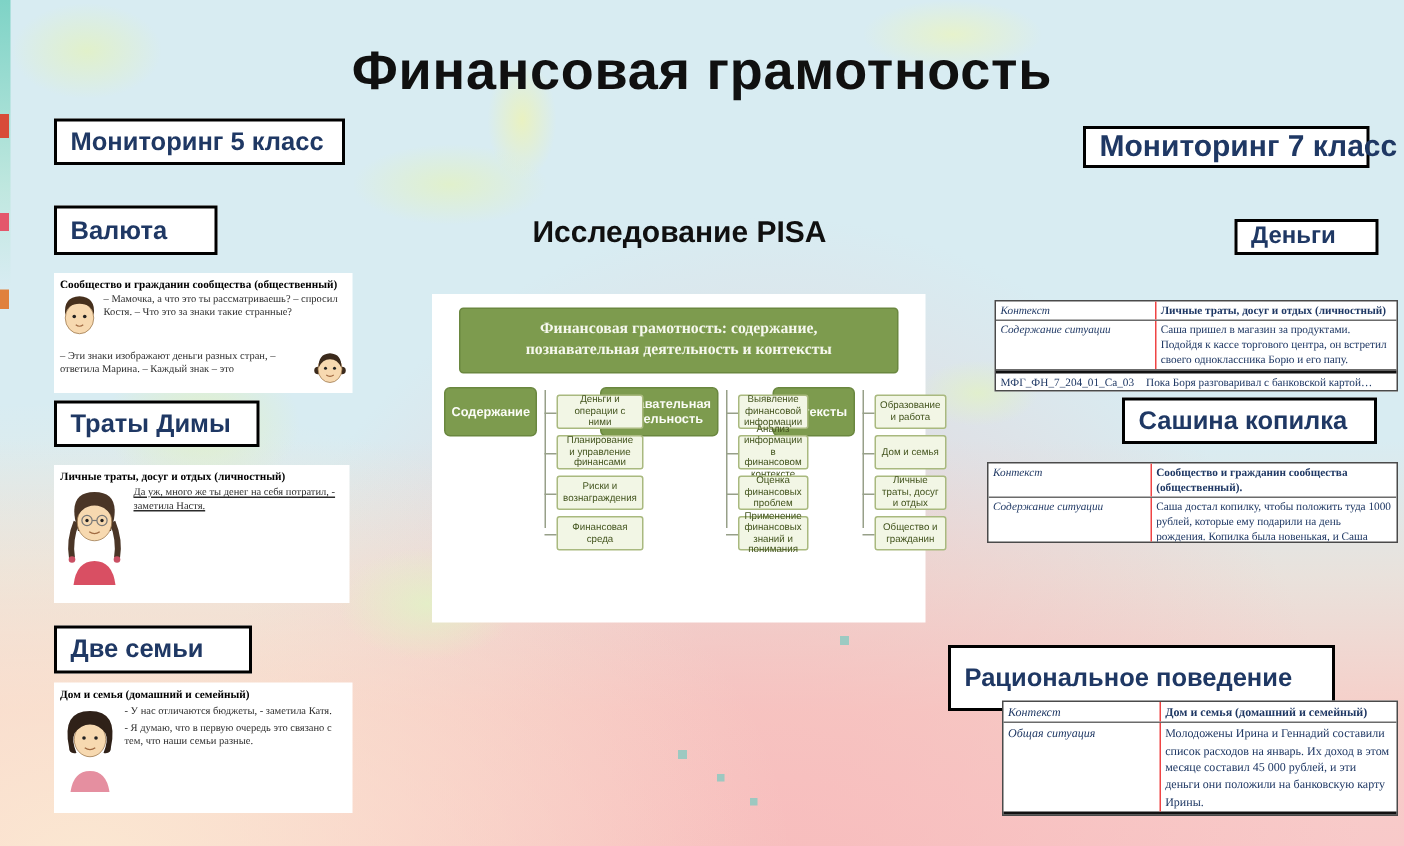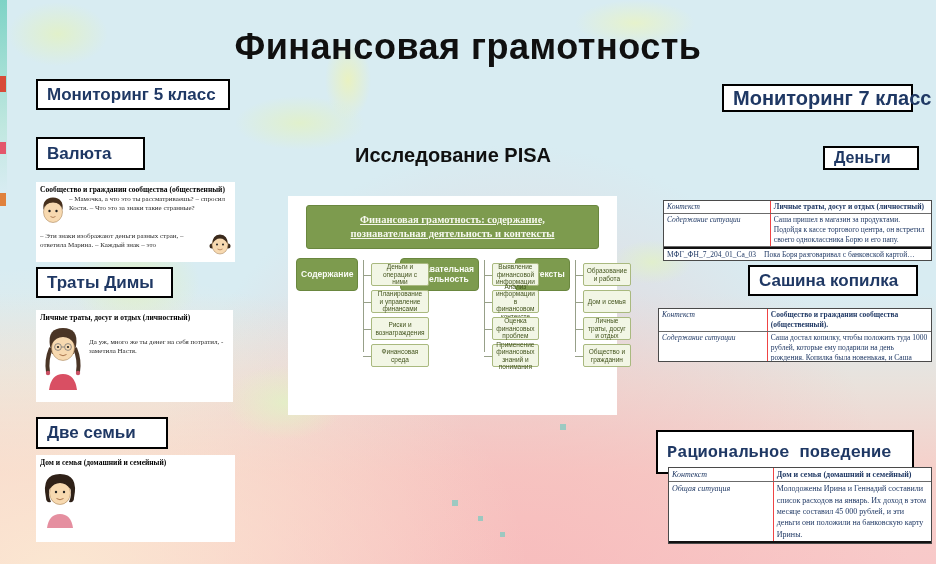--- a/index.html
+++ b/index.html
@@ -44,21 +44,21 @@
   .card h4{margin:0 0 1px 0;font-size:7.5px;font-weight:bold;color:#000;}
   .card p{margin:0;font-size:7px;line-height:1.3;}
   .crow{display:flex;gap:3px;align-items:flex-start;}
   .avatar{flex:0 0 auto;}
 
   
   .diagram{left:288px;top:196px;width:329px;height:219px;background:#fff;box-sizing:border-box;
     padding:9px 8px 0 8px;}
   .diag-banner{margin:0 10px;height:44px;background:#7d9b4e;border:1px solid #6a873f;border-radius:3px;
     color:#f6f8ee;font-family:"Liberation Serif",serif;font-weight:bold;font-size:10.5px;line-height:1.35;
-    display:flex;align-items:center;justify-content:center;text-align:center;padding:0 14px;box-sizing:border-box;text-decoration:underline;}
+    display:flex;align-items:center;justify-content:center;text-align:center;padding:0 14px;box-sizing:border-box;}
   .diag-cols{display:flex;justify-content:space-between;margin-top:9px;}
   .diag-col{display:flex;flex-direction:row;}
   .diag-col.c1{width:99px;} .diag-col.c2{width:111px;} .diag-col.c3{width:94px;}
   .diag-header{background:#7d9b4e;border:1px solid #6a873f;border-radius:4px;color:#fbfcf6;
     font-weight:bold;font-size:8.5px;line-height:1.15;height:33px;display:flex;align-items:center;
     justify-content:center;text-align:center;padding:0 4px;box-sizing:border-box;}
   .diag-items{margin-top:5px;padding-left:13px;position:relative;}
   .diag-items::before{content:'';position:absolute;left:5px;top:-3px;height:calc(100% - 16px);
     border-left:1px solid #97a089;}
   .diag-item{position:relative;background:#f2f6e5;border:1px solid #a9b97f;border-radius:2px;
@@ -96,21 +96,21 @@
 
   <div class="abs title">Финансовая грамотность</div>
 
   <div class="abs label-box" style="left:36px;top:79px;width:194px;height:31px;">Мониторинг 5 класс</div>
   <div class="abs label-box" style="left:722px;top:84px;width:191px;height:28px;font-size:20px;">Мониторинг 7 класс</div>
   <div class="abs label-box" style="left:36px;top:137px;width:109px;height:33px;">Валюта</div>
   <div class="abs label-box" style="left:823px;top:146px;width:96px;height:24px;font-size:16px;">Деньги</div>
   <div class="abs label-box" style="left:36px;top:267px;width:137px;height:31px;">Траты Димы</div>
   <div class="abs label-box" style="left:748px;top:265px;width:170px;height:31px;">Сашина копилка</div>
   <div class="abs label-box" style="left:36px;top:417px;width:132px;height:32px;">Две семьи</div>
-  <div class="abs label-box" style="left:656px;top:430px;width:258px;height:44px;font-family:Liberation Mono, monospace;">Рациональное поведение</div>
+  <div class="abs label-box" style="left:632px;top:430px;width:258px;height:44px;">Рациональное поведение</div>
 
   <div class="abs pisa-heading">Исследование PISA</div>
 
   <div class="abs card" style="left:36px;top:182px;width:199px;height:80px;">
     <h4>Сообщество и гражданин сообщества (общественный)</h4>
     <div class="crow">
       <span class="avatar">
         <svg width="26" height="30" viewBox="0 0 26 30">
           <ellipse cx="13" cy="17" rx="9.5" ry="10.5" fill="#f7d9b0" stroke="#9a7448" stroke-width="0.5"></ellipse>
           <path d="M3.5 15 Q2 3 13 2.5 Q24 3 22.5 15 Q21 7.5 13 7.5 Q5 7.5 3.5 15 Z" fill="#46301d"></path>
@@ -151,38 +151,42 @@
           <path d="M11.5 20 Q11.5 8 23 8 Q34.5 8 34.5 20 Q30 13 23 13 Q16 13 11.5 20Z" fill="#4a3526"></path>
           <circle cx="18" cy="23" r="3.4" fill="none" stroke="#777" stroke-width="0.8"></circle>
           <circle cx="28" cy="23" r="3.4" fill="none" stroke="#777" stroke-width="0.8"></circle>
           <line x1="21.4" y1="23" x2="24.6" y2="23" stroke="#777" stroke-width="0.8"></line>
           <circle cx="18" cy="23" r="1.1" fill="#222"></circle>
             <circle cx="28" cy="23" r="1.1" fill="#222"></circle>
           <path d="M19.5 30.5 Q23 33 26.5 30.5" stroke="#a06a42" stroke-width="0.9" fill="none"></path>
           <path d="M9 66 Q11 50 23 50 Q35 50 37 66 Z" fill="#d94f63"></path>
         </svg>
       </span>
-      <p style="margin-top:14px;">Да уж, много же ты денег на себя потратил, - заметила Настя.</p>
+      <p style="margin-top:0;text-decoration:underline;">Да уж, много же ты денег на себя потратил, - заметила Настя.</p>
     </div>
   </div>
 
   <div class="abs card" style="left:36px;top:455px;width:199px;height:87px;">
     <h4>Дом и семья (домашний и семейный)</h4>
     <div class="crow" style="margin-top:3px;">
       <span class="avatar">
         <svg width="40" height="58" viewBox="0 0 40 58">
           <path d="M6 28 Q1 4 20 4 Q39 4 34 28 Q34 33 29 32 Q36 15 20 13 Q4 15 11 32 Q6 33 6 28Z" fill="#2f2118"></path>
           <ellipse cx="20" cy="23" rx="10.5" ry="11.5" fill="#f7d9b0" stroke="#9a7448" stroke-width="0.5"></ellipse>
           <path d="M9.5 19 Q10 9 20 9 Q30 9 30.5 19 Q26 13 20 13 Q14 13 9.5 19Z" fill="#2f2118"></path>
           <circle cx="16" cy="22" r="1.2" fill="#222"></circle>
             <circle cx="24" cy="22" r="1.2" fill="#222"></circle>
           <path d="M16.5 28.5 Q20 31 23.5 28.5" stroke="#a06a42" stroke-width="0.9" fill="none"></path>
           <path d="M7 58 Q9 44 20 44 Q31 44 33 58 Z" fill="#e58fa0"></path>
         </svg>
       </span>
+      <div>
+        <p>- У нас отличаются бюджеты, - заметила Катя.</p>
+        <p style="margin-top:2px;">- Я думаю, что в первую очередь это связано с тем, что наши семьи разные.</p>
+      </div>
     </div>
   </div>
 
   <div class="abs diagram">
     <div class="diag-banner">Финансовая грамотность: содержание, познавательная деятельность и контексты</div>
     <div class="diag-cols">
       <div class="diag-col c1">
         <div class="diag-header">Содержание</div>
         <div class="diag-items">
           <div class="diag-item">Деньги и операции с ними</div>

